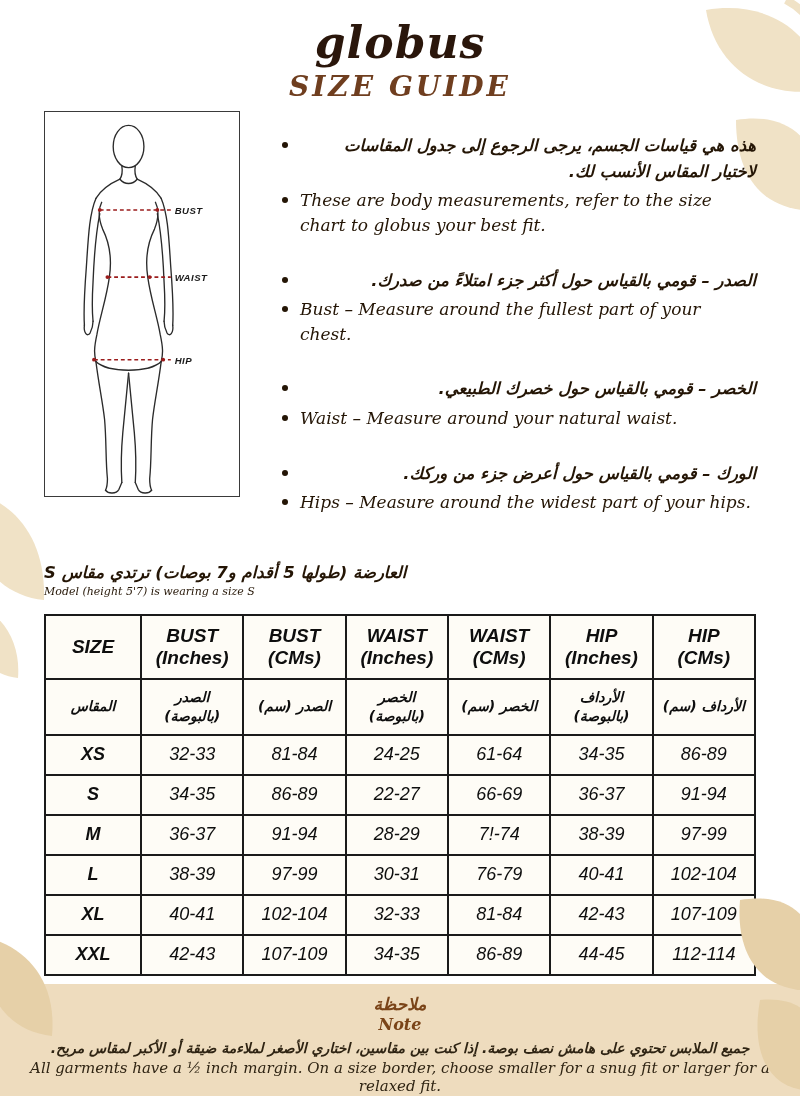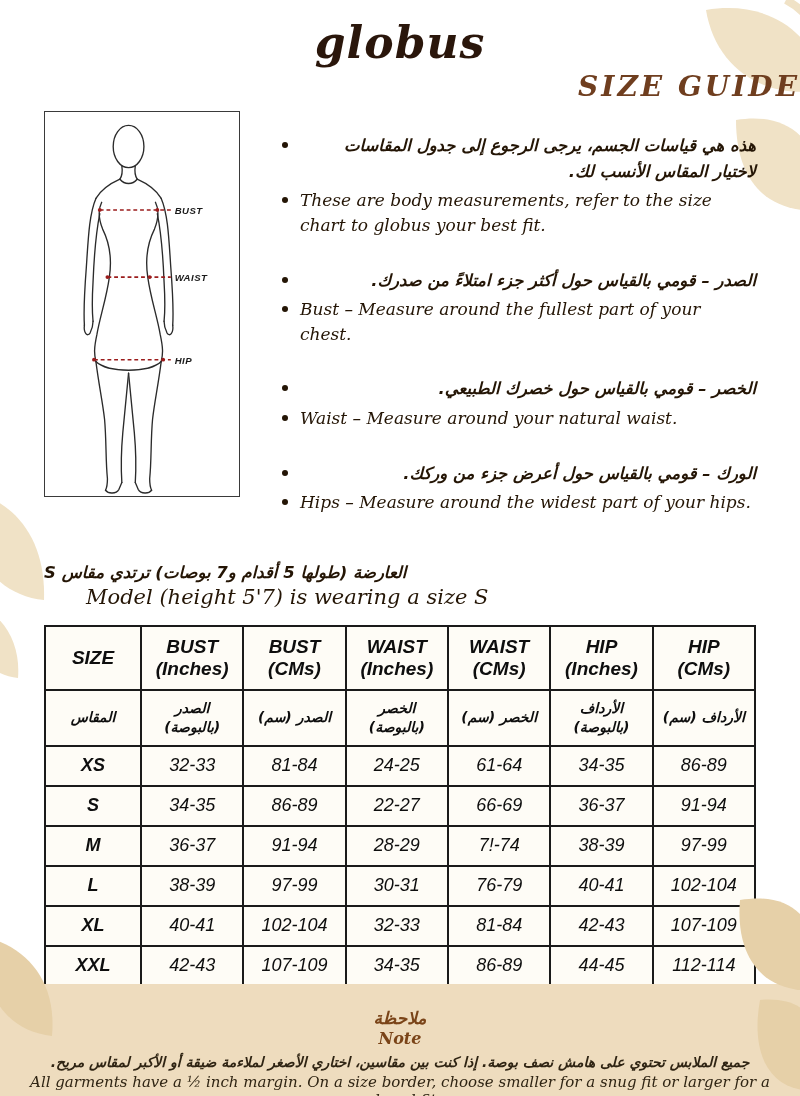--- a/index.html
+++ b/index.html
@@ -29,21 +29,20 @@
     color: #2a160b;
     line-height: 1.05;
   }
   .title {
     font-family: "DejaVu Serif", serif;
     font-weight: bold;
     font-size: 28px;
     letter-spacing: 3px;
     color: #6f3e1f;
     margin-top: 4px;
-    text-align: right;
   }
 
   
   .content-row {
     display: flex;
     gap: 40px;
     padding: 0 44px;
     margin-top: 8px;
   }
   .figure-box {
@@ -96,24 +95,23 @@
   
   .model-note { padding: 0 44px; margin-top: 18px; color: #241505; }
   .model-ar {
     direction: rtl;
     text-align: left;
     font-size: 16.5px;
     font-weight: 600;
     font-family: "DejaVu Sans", sans-serif;
   }
   .model-en {
-    font-size: 21px;
+    font-size: 11px;
     margin-top: 3px;
     font-family: "DejaVu Serif", serif;
-    padding-left: 42px;
   }
 
   
   table {
     border-collapse: collapse;
     table-layout: fixed;
     width: 712px;
     margin: 16px 44px 0;
     background: #fefcf6;
   }
@@ -149,21 +147,21 @@
   }
   td.size { font-weight: bold; margin-top: 44px; }
 
   
   footer.note-band {
     position: absolute;
     left: 0; right: 0; bottom: 0;
     height: 112px;
     background: #eedcbe;
     text-align: center;
-    padding-top: 24px;
+    padding-top: 10px;
     z-index: 1;
   }
   .note-title-ar {
     direction: rtl;
     font-size: 17px;
     font-weight: bold;
     color: #7a4418;
     font-family: "DejaVu Sans", sans-serif;
   }
   .note-title-en {

